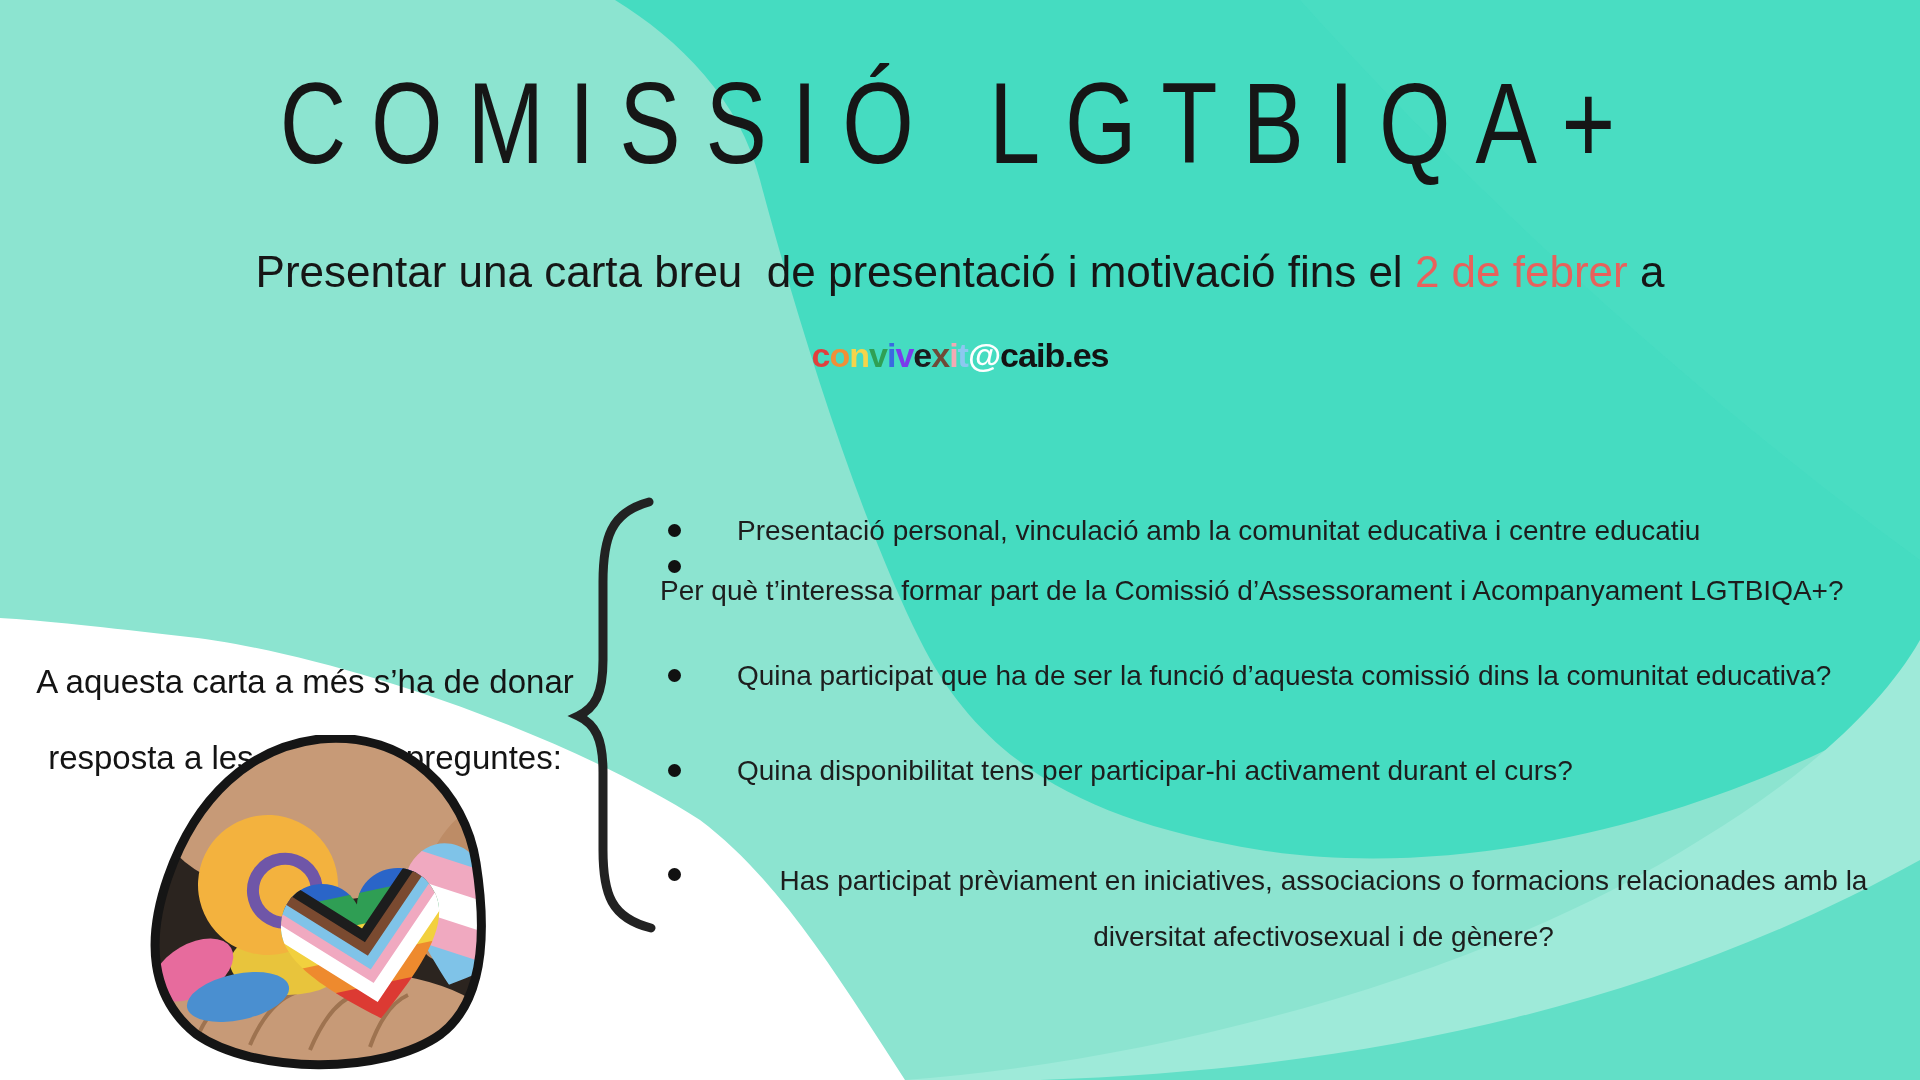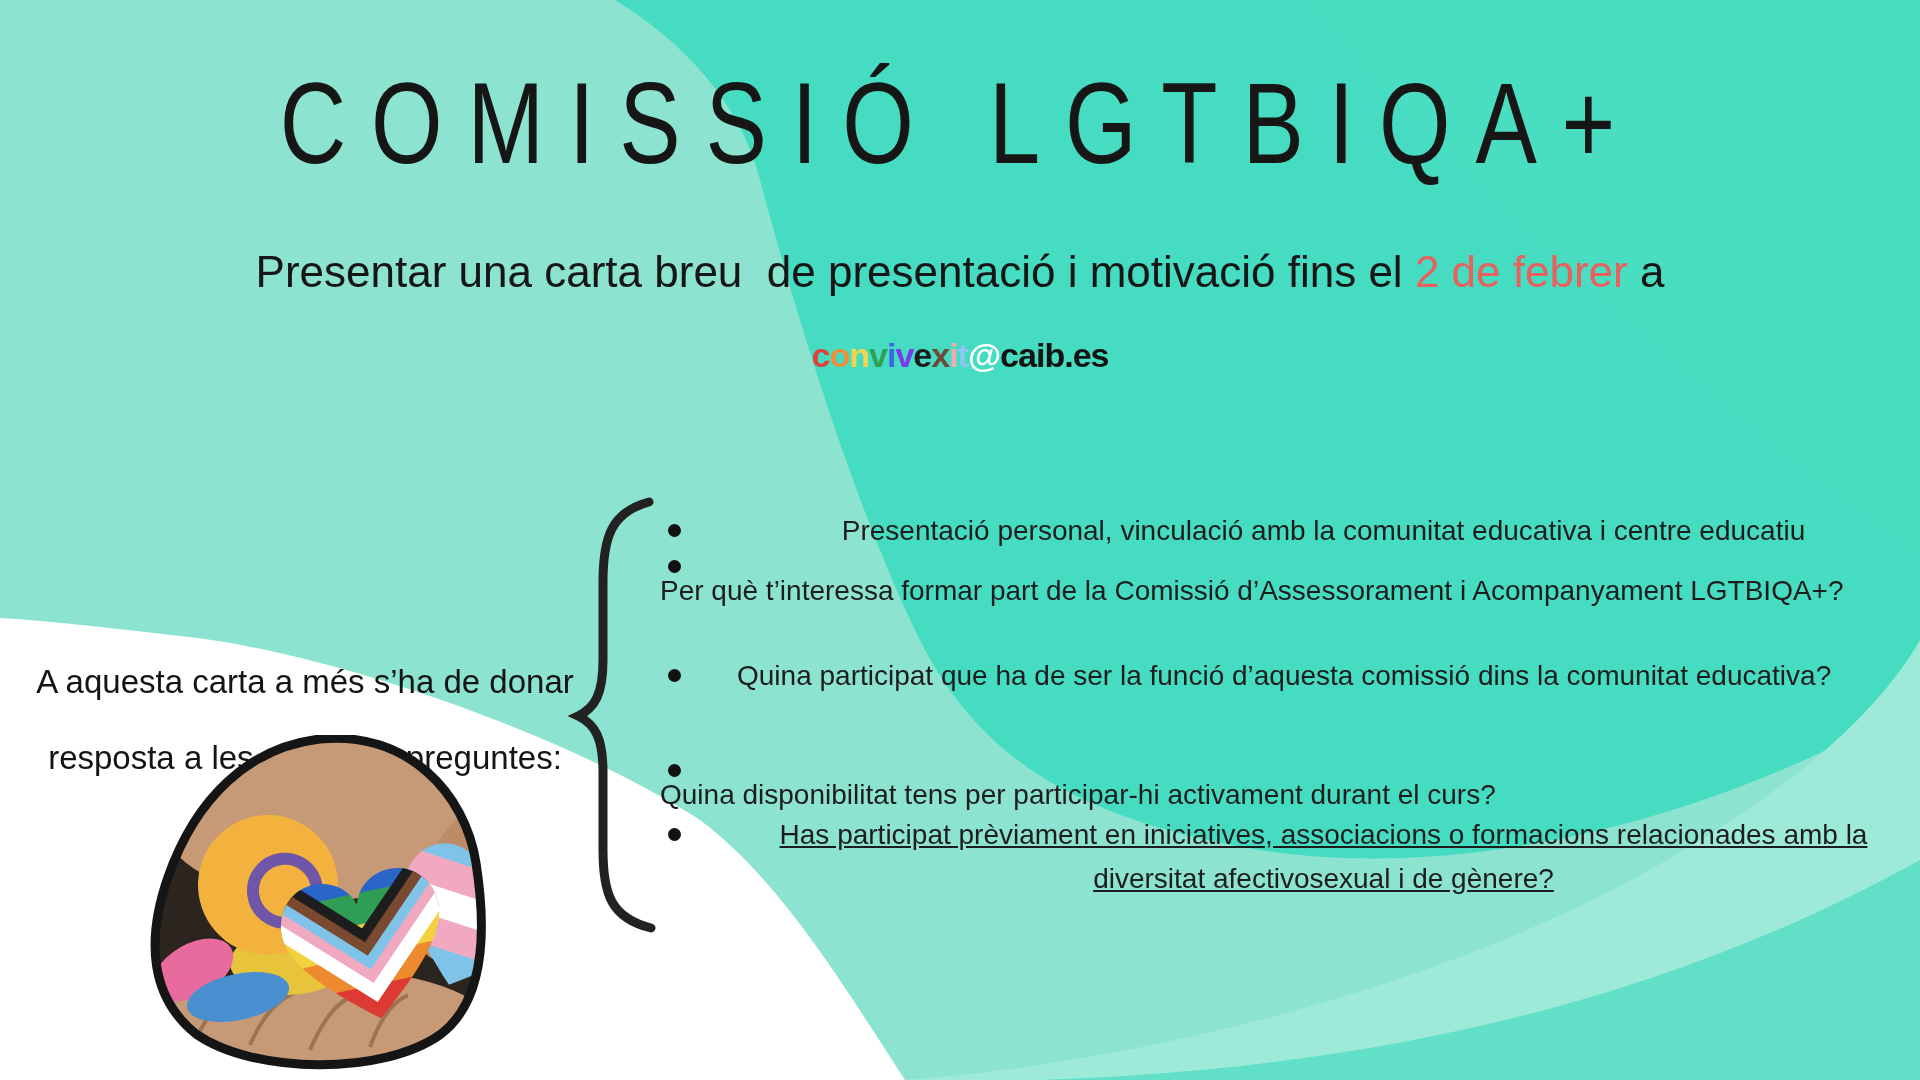--- a/index.html
+++ b/index.html
@@ -22,23 +22,23 @@
   .left-note{position:absolute;left:0;top:644px;width:610px;text-align:center;
              font-size:33px;color:#141414;line-height:2.3;font-weight:400;}
 
   .brace{position:absolute;left:565px;top:492px;}
 
   .q-list{position:absolute;left:660px;top:505px;width:1250px;}
   .q-item{display:flex;align-items:flex-start;column-gap:56px;
           font-size:28px;color:#1d1d1d;line-height:36px;}
   .q-item:nth-child(2){flex-direction:column;}
   .q-item:nth-child(3){margin-top:49px;}
-  .q-item:nth-child(4){margin-top:59px;flex-direction:column;}
-  .q-item:nth-child(5){line-height:44px;text-decoration:underline;}
-  .q-item:nth-child(1){margin-top:8px;text-align:center;}
+  .q-item:nth-child(4){margin-top:59px;}
+  .q-item:nth-child(5){margin-top:64px;line-height:56px;}
+  .q-item:nth-child(1){margin-top:8px;}
   .q-dot{flex:0 0 auto;width:13px;height:13px;border-radius:50%;
          background:#111;margin-top:11px;margin-left:8px;}
   .q-item:nth-child(5) .q-dot{margin-top:15px;}
   .q-text{flex:1 1 auto;}
   .q-item:nth-child(5) .q-text{text-align:center;}
 
   .photo{position:absolute;left:138px;top:735px;}
 </style>
 </head>
 <body>

